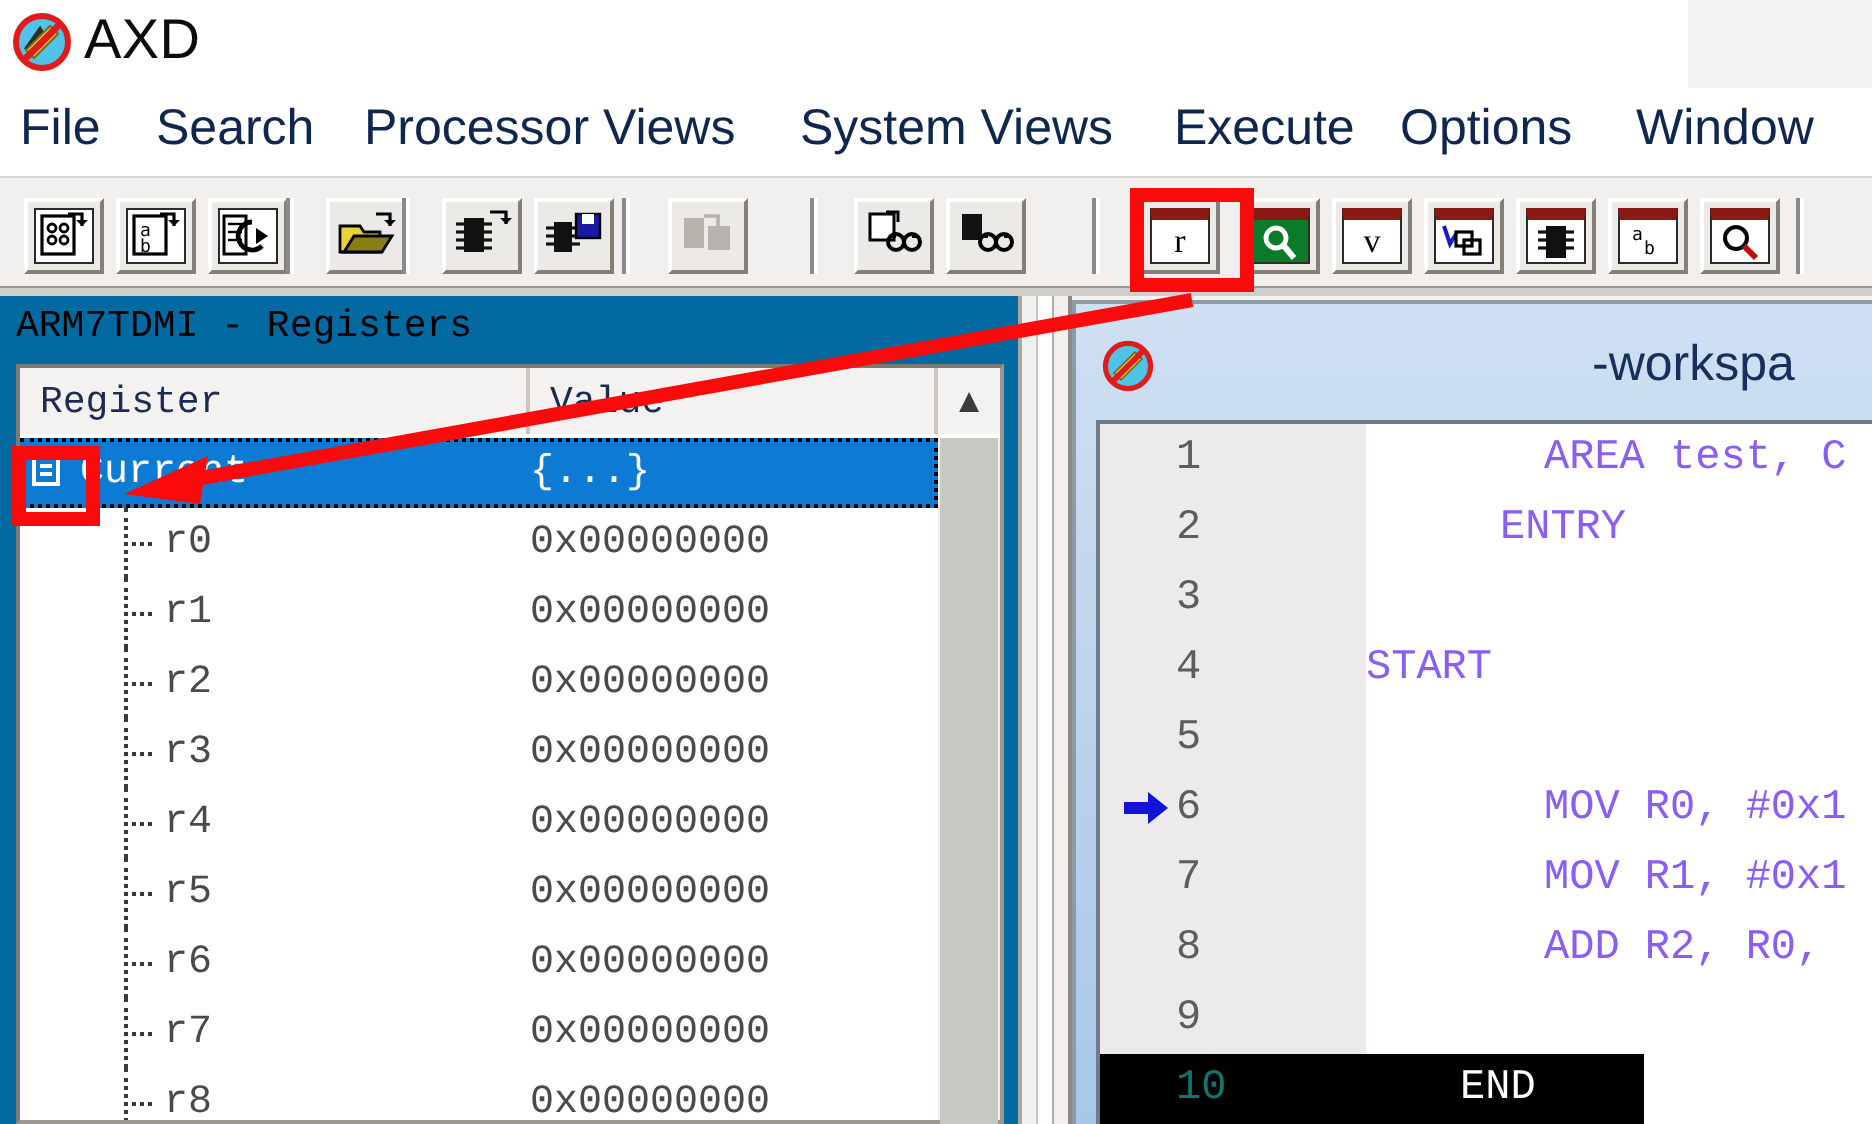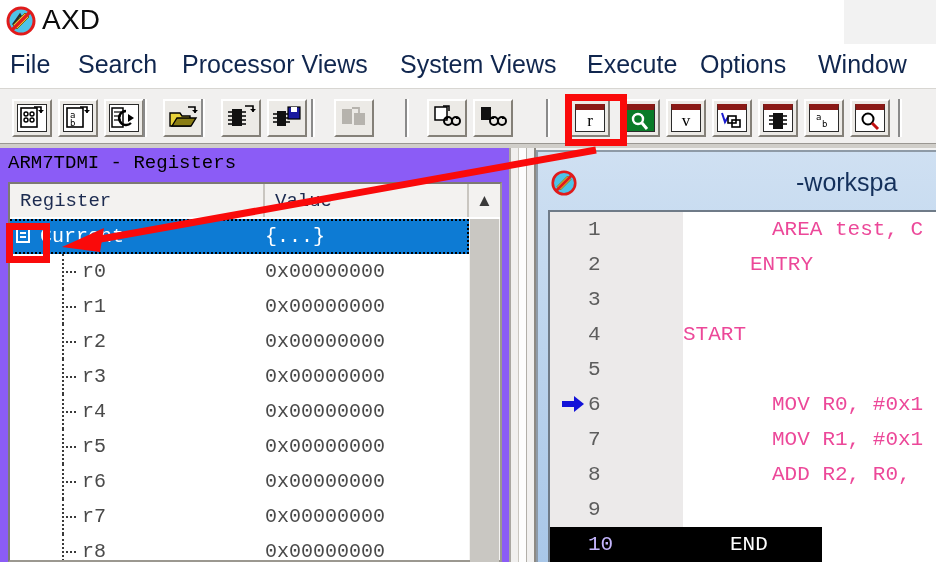--- a/index.html
+++ b/index.html
@@ -36,21 +36,21 @@
   .tb-inner.noborder{background:transparent;border:none;}
   .tb-glyph{position:absolute;left:0;top:0;width:100%;height:100%;
     display:flex;align-items:center;justify-content:center;
     font-family:"Liberation Serif", serif;font-size:17px;color:#000;}
   .tb-sep{position:absolute;top:10px;width:4px;height:38px;
     border-left:2px solid #8a8a8a;border-right:2px solid #ffffff;box-sizing:border-box;}
   .tb-bottomline{position:absolute;left:0;top:54px;width:936px;height:4px;
     background:#d0cec9;border-top:1px solid #9a9792;}
 
   
-  .regwin{position:absolute;left:0;top:148px;width:509px;height:414px;background:#8b5cf6;}
+  .regwin{position:absolute;left:0;top:148px;width:509px;height:414px;background:#0369a1;}
   .regwin-title{position:absolute;left:8px;top:4px;font-size:19px;color:#000;
     font-family:"Liberation Mono", monospace;white-space:nowrap;letter-spacing:0px;}
   .reg-frame{position:absolute;left:8px;top:34px;width:494px;height:380px;
     background:#ffffff;border:2px solid #9b9890;border-top-color:#7d7a74;
     border-left-color:#7d7a74;box-sizing:border-box;}
   .reg-header{position:absolute;left:0;top:0;width:100%;height:21px;
     background:#f3f2f0;border-bottom:2px solid #b9b6b0;box-sizing:border-box;}
   .reg-hcell{position:absolute;top:0;height:33px;background:#f3f2f0;
     border-right:2px solid #c9c6c0;box-sizing:border-box;
     font-family:"Liberation Mono", monospace;font-size:19px;color:#1c2b50;
@@ -96,23 +96,23 @@
     display:flex;align-items:center;font-size:25px;color:#1c1c1c;white-space:nowrap;
     font-family:"Liberation Sans",sans-serif;}
   .src-frame{position:absolute;left:10px;top:58px;width:390px;height:354px;
     background:#ffffff;border-top:2px solid #6f7b88;border-left:2px solid #6f7b88;
     box-sizing:border-box;overflow:hidden;}
   .gutter{position:absolute;left:0;top:0;width:133px;height:316px;background:#eceaea;}
   .code-row{position:absolute;left:0;width:390px;height:35px;}
   .ln{position:absolute;left:38px;top:0;height:35px;display:flex;align-items:center;
     font-family:"Liberation Mono", monospace;font-size:21px;color:#5d5d5d;}
   .code{position:absolute;top:0;height:35px;display:flex;align-items:center;
-    font-family:"Liberation Mono", monospace;font-size:21px;color:#ec4899;white-space:pre;}
+    font-family:"Liberation Mono", monospace;font-size:21px;color:#8b5cf6;white-space:pre;}
   .code-row.hl{background:#000000;width:272px;}
-  .code-row.hl .ln{color:#c4b5fd;}
+  .code-row.hl .ln{color:#0f766e;}
   .code-row.hl .code{color:#ffffff;}
   .pc-arrow{position:absolute;left:12px;top:9px;width:22px;height:16px;}
   .src-vscroll{position:absolute;left:0;top:0;width:6px;height:354px;background:#bfbfbf;}
 
   
   .anno{position:absolute;left:0;top:0;width:936px;height:562px;pointer-events:none;}
   .redbox{position:absolute;border:7px solid #fa0a0a;box-sizing:border-box;}
 </style>
 </head>
 <body>

